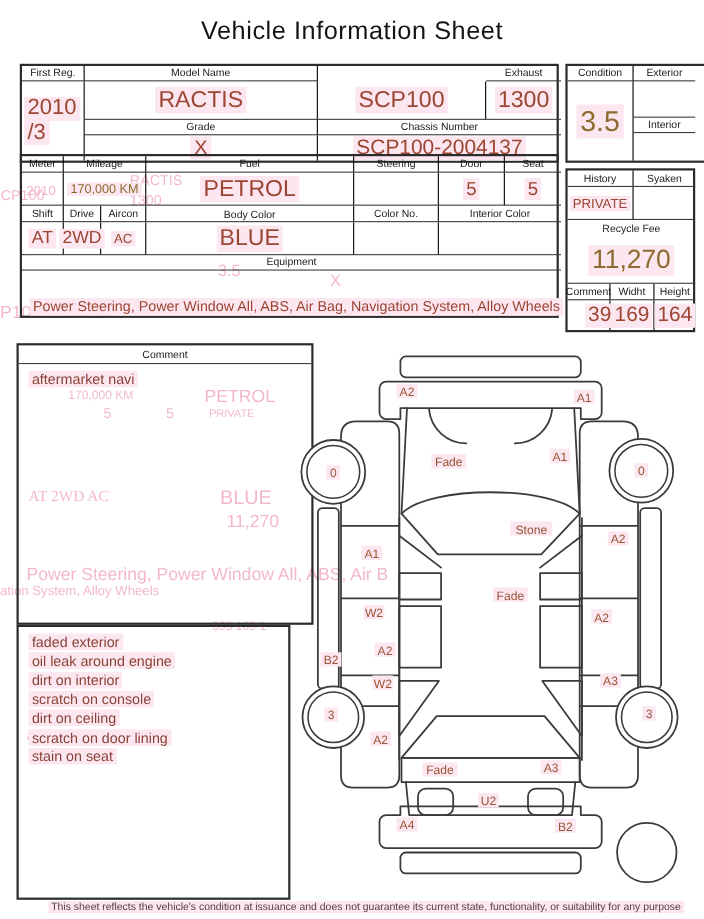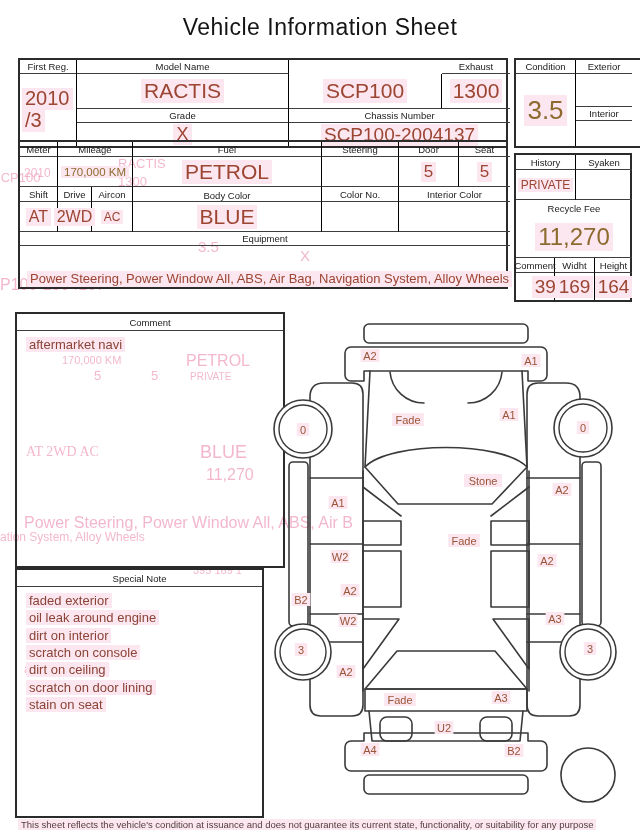--- a/index.html
+++ b/index.html
@@ -12,21 +12,21 @@
   .bb{border-bottom:1px solid #3e3e3e;}
   .hl{background:#fce7f0;padding:0 3px;white-space:nowrap;}
   .hl:empty{background:none;padding:0;}
   .red{color:#9c4532;}
   .gold{color:#8d6b2f;}
   .stack{flex-direction:column;align-items:flex-start;justify-content:center;padding-left:2px;line-height:1.08;}
   .lefttop{align-items:flex-start;justify-content:flex-start;padding:5px 7px;text-align:left;line-height:1.25;}
   .panel-h{height:16px;border-bottom:1px solid #3e3e3e;display:flex;align-items:center;justify-content:center;font-size:9.5px;color:#1a1a1a;}
   .panel-body{padding:6px 9px;}
   .note-line{font-size:13px;color:#8a4336;line-height:1.18;margin:0 0 2px 0;}
-  .footer{position:absolute;left:18px;top:819px;width:604px;text-align:left;font-size:9.5px;color:#53403f;}
+  .footer{position:absolute;left:18px;top:819px;width:604px;text-align:right;font-size:9.5px;color:#53403f;}
   #ghost-layer span{position:absolute;color:#f0a6c2;opacity:.8;white-space:nowrap;z-index:0;}
   svg{position:absolute;left:270px;top:308px;}
   svg path,svg rect.ln,svg circle.ln{fill:none;stroke:#3a3a3a;stroke-width:1.6;stroke-linejoin:round;stroke-linecap:round;}
   svg circle.wheel{fill:#ffffff;stroke:#3a3a3a;stroke-width:1.6;}
   svg circle.wheel-in{fill:none;stroke:#3a3a3a;stroke-width:1.4;}
   .dlabel{font-family:"Liberation Sans",sans-serif;font-size:11px;fill:#9a5436;}
 </style>
 </head>
 <body>
 
@@ -243,23 +243,20 @@
 <div class="box" style="left:15px;top:312px;width:270px;height:256px;">
   <div class="panel-h">
       <span>Comment</span>
     </div>
   <div class="panel-body">
       <div class="note-line"><span class="hl">aftermarket navi</span></div>
     </div>
 </div>
 
 <div class="box" style="left:15px;top:568px;width:249px;height:250px;">
-  <div class="panel-h">
-      <span>Special Note</span>
-    </div>
   <div class="panel-body">
       <div class="note-line"><span class="hl">faded exterior</span></div>
       <div class="note-line"><span class="hl">oil leak around engine</span></div>
       <div class="note-line"><span class="hl">dirt on interior</span></div>
       <div class="note-line"><span class="hl">scratch on console</span></div>
       <div class="note-line"><span class="hl">dirt on ceiling</span></div>
       <div class="note-line"><span class="hl">scratch on door lining</span></div>
       <div class="note-line"><span class="hl">stain on seat</span></div>
     </div>
 </div>

